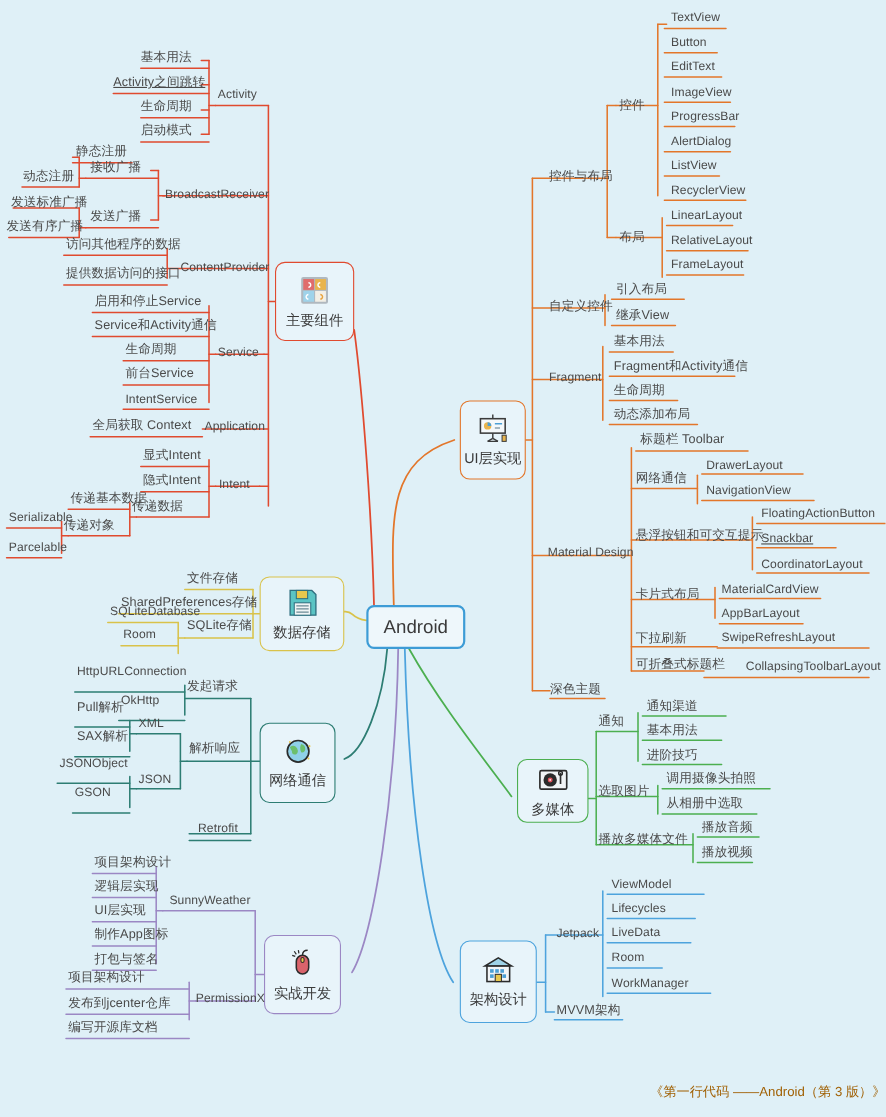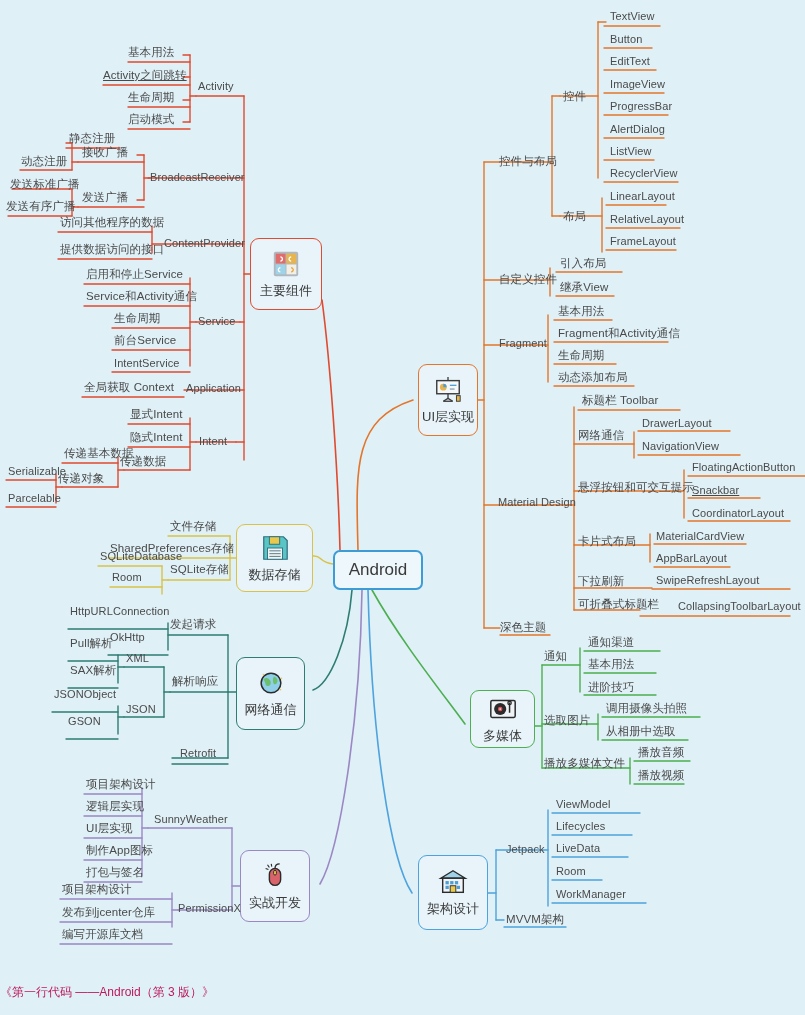--- a/index.html
+++ b/index.html
@@ -47,23 +47,23 @@
     background:#eef7fb;
     border:2px solid #3d9cd6;
     border-radius:7px;
     display:flex;align-items:center;justify-content:center;
     font-size:17px;color:#3a3a3a;
     box-sizing:border-box;
   }
   #footer{
     position:absolute;
     left:0;top:984px;width:805px;
-    text-align:left;
+    text-align:right;
     font-size:12px;
-    color:#be185d;
+    color:#a16207;
   }
 </style>
 </head>
 <body>
 
 <div id="canvas">
 
   <svg class="edges" viewBox="0 0 805 1015">
     <g fill="none" stroke-linecap="round" stroke-linejoin="round">
 

